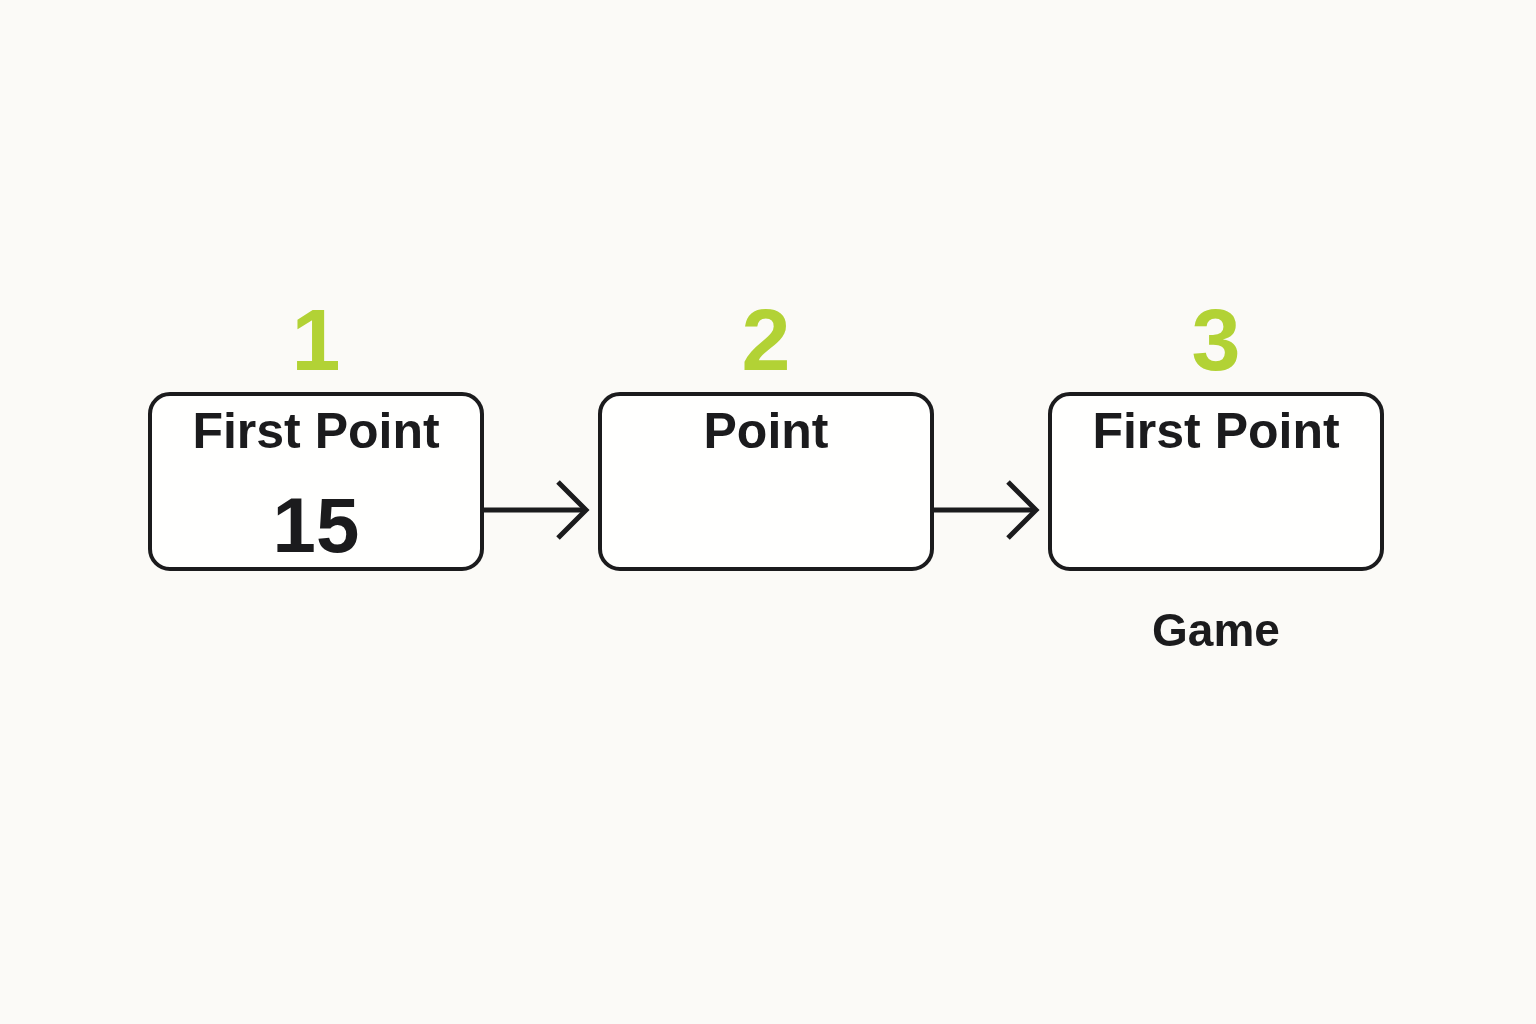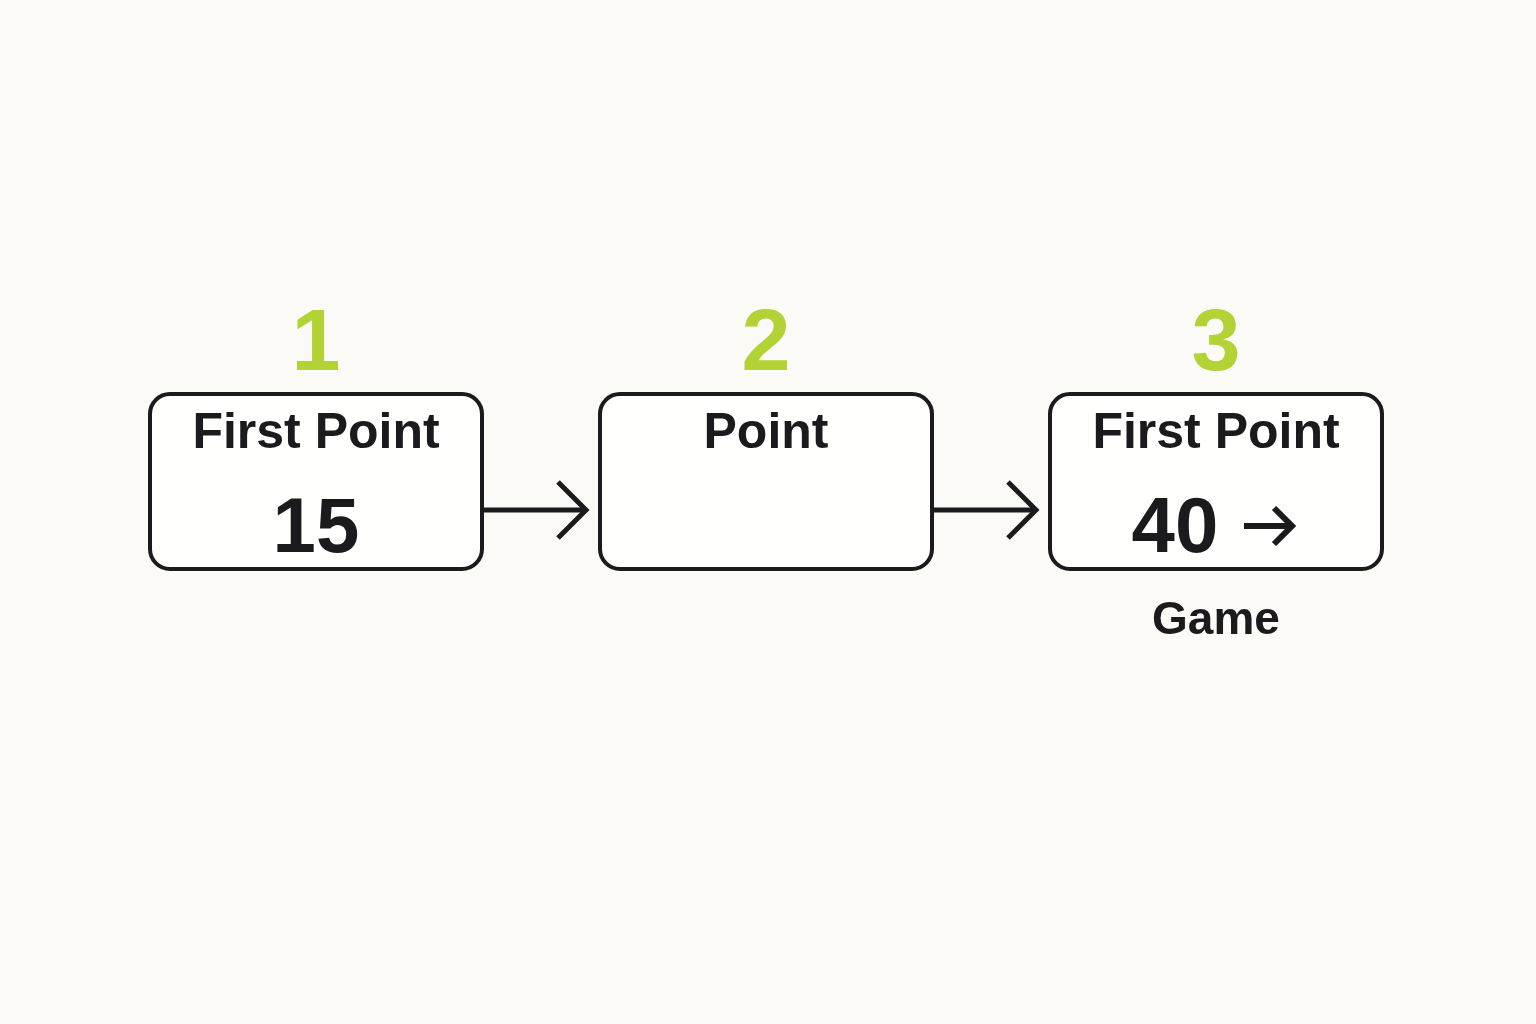--- a/index.html
+++ b/index.html
@@ -71,21 +71,21 @@
     color: var(--ink);
     line-height: 1.05;
   }
   .value-arrow { display: block; }
   .value-arrow line, .value-arrow polyline {
     stroke: var(--ink);
     stroke-width: 6;
     fill: none;
   }
   .step-caption {
-    margin-top: 22px;
+    margin-top: 34px;
     font-size: 46px;
     font-weight: bold;
     color: var(--ink);
     line-height: 1.1;
   }
   .connector {
     position: absolute;
     top: 460px;
     width: 118px;
     height: 100px;
@@ -127,24 +127,17 @@
 
   <svg class="connector connector-2" viewBox="0 0 118 100" aria-hidden="true">
     <line x1="0" y1="50" x2="104" y2="50"></line>
     <polyline points="76,22 104,50 76,78"></polyline>
   </svg>
 
   <div class="step step-3">
     <div class="step-number">3</div>
     <div class="box">
       <div class="box-title">First Point</div>
-      <div class="box-value-row">
-        <span class="box-value">40</span>
-        <svg class="value-arrow" width="58" height="46" viewBox="0 0 58 46" aria-hidden="true">
-          <line x1="2" y1="23" x2="50" y2="23"></line>
-          <polyline points="32,5 50,23 32,41"></polyline>
-        </svg>
-      </div>
     </div>
     <div class="step-caption">Game</div>
   </div>
 
 </div>
 
 </body></html>

